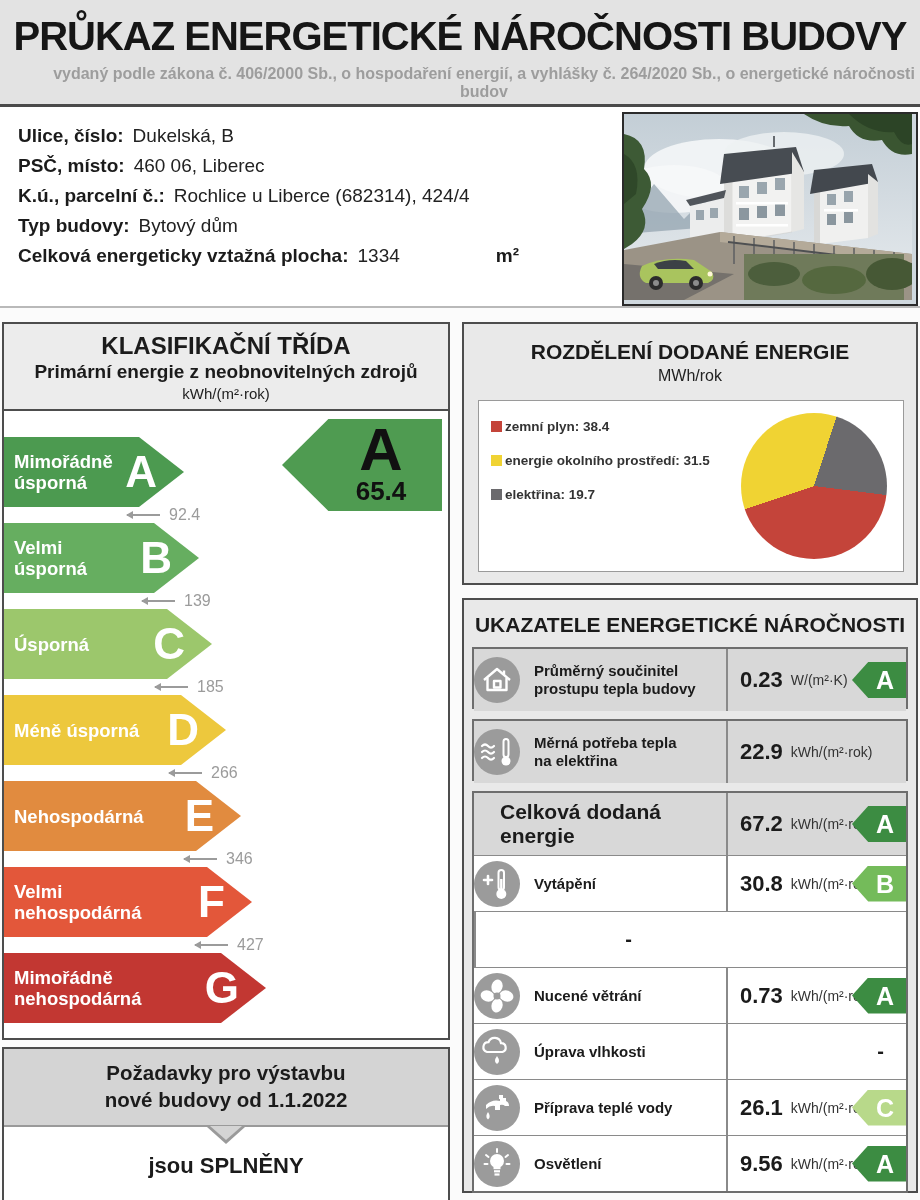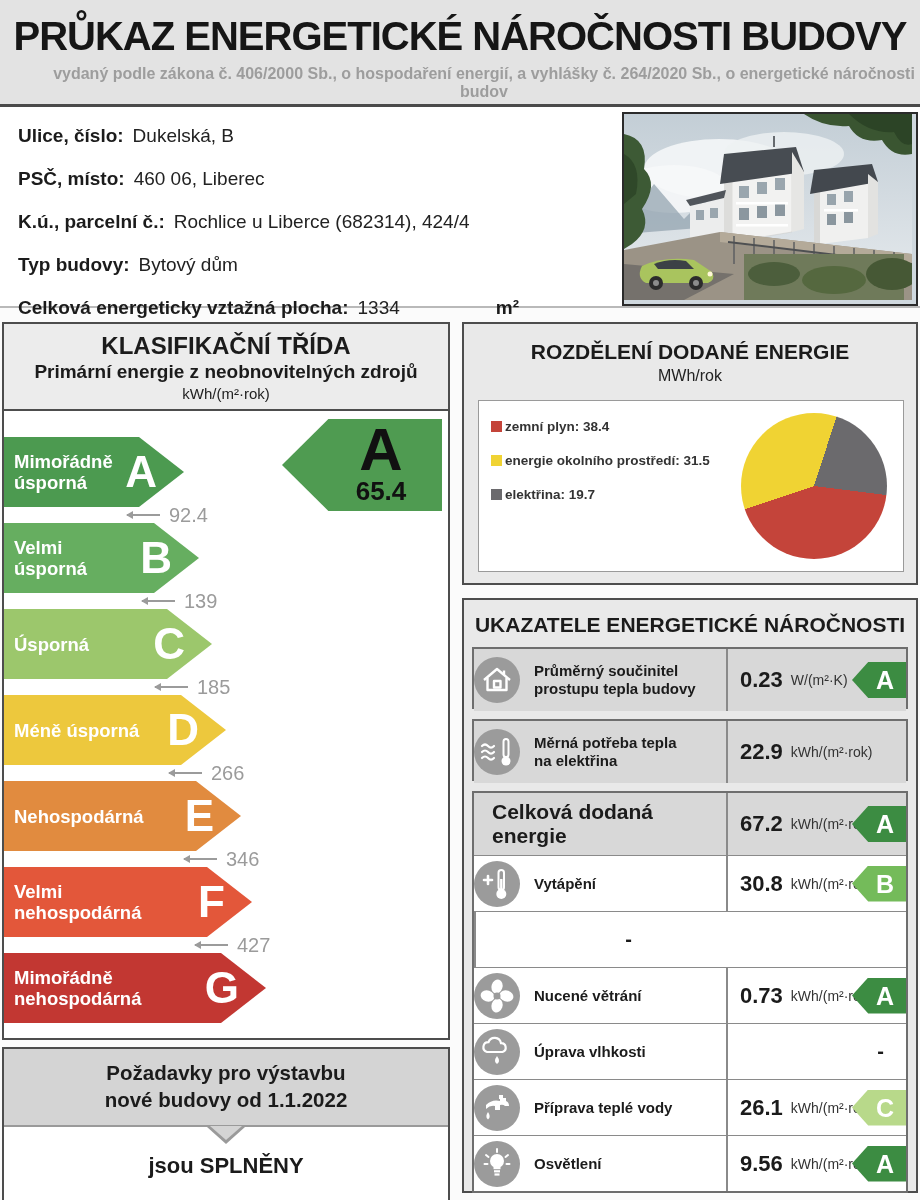--- a/index.html
+++ b/index.html
@@ -5,21 +5,21 @@
   html,body{margin:0;padding:0;}
   body{width:920px;height:1200px;background:#fbfbfb;font-family:"Liberation Sans","DejaVu Sans",sans-serif;color:#1b1b1b;position:relative;overflow:hidden;}
 
   
   .header{position:absolute;left:0;top:0;width:920px;height:104px;background:#e3e3e3;border-bottom:3px solid #4a4a4a;text-align:center;}
   .header h1{margin:14px 0 0;font-size:40px;font-weight:bold;letter-spacing:-1px;color:#161616;}
   .header .sub{margin-top:6px;font-size:16px;font-weight:bold;color:#9d9d9d;padding-left:48px;}
 
   
   .info{position:absolute;left:0;top:107px;width:920px;height:199px;background:#ffffff;border-bottom:2px solid #b9b9b9;}
-  .info-rows{position:absolute;left:18px;top:18px;display:flex;flex-direction:column;gap:21px;font-size:19px;}
+  .info-rows{position:absolute;left:18px;top:18px;display:flex;flex-direction:column;gap:8px;font-size:19px;}
   .info-row .lbl{font-weight:bold;margin-right:9px;}
   .info-row .val{color:#222;}
   .unit-m2{font-weight:bold;margin-left:96px;}
 
   .photo-frame{position:absolute;right:2px;top:5px;width:292px;height:190px;border:2px solid #2b2b2b;background:#cfd8de;}
 
   
   .panel{position:absolute;background:#fff;border:2px solid #4d4d4d;box-sizing:border-box;}
   #class-panel{left:2px;top:322px;width:448px;height:718px;}
   #pie-panel{left:462px;top:322px;width:456px;height:263px;background:#e9e9e9;}
@@ -29,21 +29,21 @@
   
   .class-head{background:#ececec;border-bottom:2px solid #4d4d4d;text-align:center;padding:8px 4px 7px;}
   .class-head .t1{font-size:24px;font-weight:bold;}
   .class-head .t2{font-size:19px;font-weight:bold;margin-top:1px;}
   .class-head .t3{font-size:15px;margin-top:2px;color:#222;}
   .bars{position:relative;padding-top:26px;}
   .bar-row{position:relative;margin-bottom:16px;}
   .bar{position:relative;height:70px;clip-path:polygon(0 0,calc(100% - 45px) 0,100% 50%,calc(100% - 45px) 100%,0 100%);color:#fff;}
   .bar .lab{position:absolute;left:10px;top:50%;transform:translateY(-50%);font-size:18.5px;font-weight:bold;line-height:21px;}
   .bar .ltr{position:absolute;right:27px;top:50%;transform:translateY(-50%);font-size:44px;font-weight:bold;}
-  .thresh{position:absolute;bottom:-15px;height:14px;display:flex;align-items:center;color:#9b9b9b;font-size:20px;}
+  .thresh{position:absolute;bottom:-15px;height:14px;display:flex;align-items:center;color:#9b9b9b;font-size:16px;}
   .tl{width:33px;height:1.5px;background:#9b9b9b;position:relative;margin-right:9px;}
   .tl::before{content:"";position:absolute;left:-1px;top:-3.5px;border:4.5px solid transparent;border-right:7px solid #9b9b9b;border-left:none;}
   .result-arrow{position:absolute;left:278px;top:8px;width:160px;height:92px;clip-path:polygon(0 50%,29% 0,100% 0,100% 100%,29% 100%);color:#111;text-align:center;padding-left:38px;box-sizing:border-box;}
   .result-arrow .big{font-size:60px;font-weight:bold;line-height:56px;margin-top:3px;}
   .result-arrow .num{font-size:26px;font-weight:bold;line-height:26px;}
 
   
   .req-head{background:#d4d4d4;border-bottom:2px solid #9a9a9a;text-align:center;padding:10px 0 12px;position:relative;font-size:20.5px;font-weight:bold;line-height:27px;}
   .notch-outer{position:absolute;left:50%;bottom:-19px;transform:translateX(-50%);border:19px solid transparent;border-top:17px solid #9a9a9a;border-bottom:none;}
   .notch-inner{position:absolute;left:50%;bottom:-15px;transform:translateX(-50%);border:16px solid transparent;border-top:14px solid #d4d4d4;border-bottom:none;}
@@ -355,21 +355,21 @@
         <span class="ival">22.9</span>
         <span class="iunit">kWh/(m²·rok)</span>
       </div>
     </div>
   </div>
 
   <div class="ind-table">
 
     <div class="trow total">
       <div class="irow gray">
-        <div class="icell-l" style="padding-left:0;">
+        <div class="icell-l" style="padding-left:8px;">
           <span class="total-lab">Celková dodaná energie</span>
         </div>
         <div class="icell-r">
           <span class="ival">67.2</span>
           <span class="iunit">kWh/(m²·rok)</span>
           <span class="badge" style="background: rgb(60, 140, 66);">A</span>
         </div>
       </div>
     </div>
 

